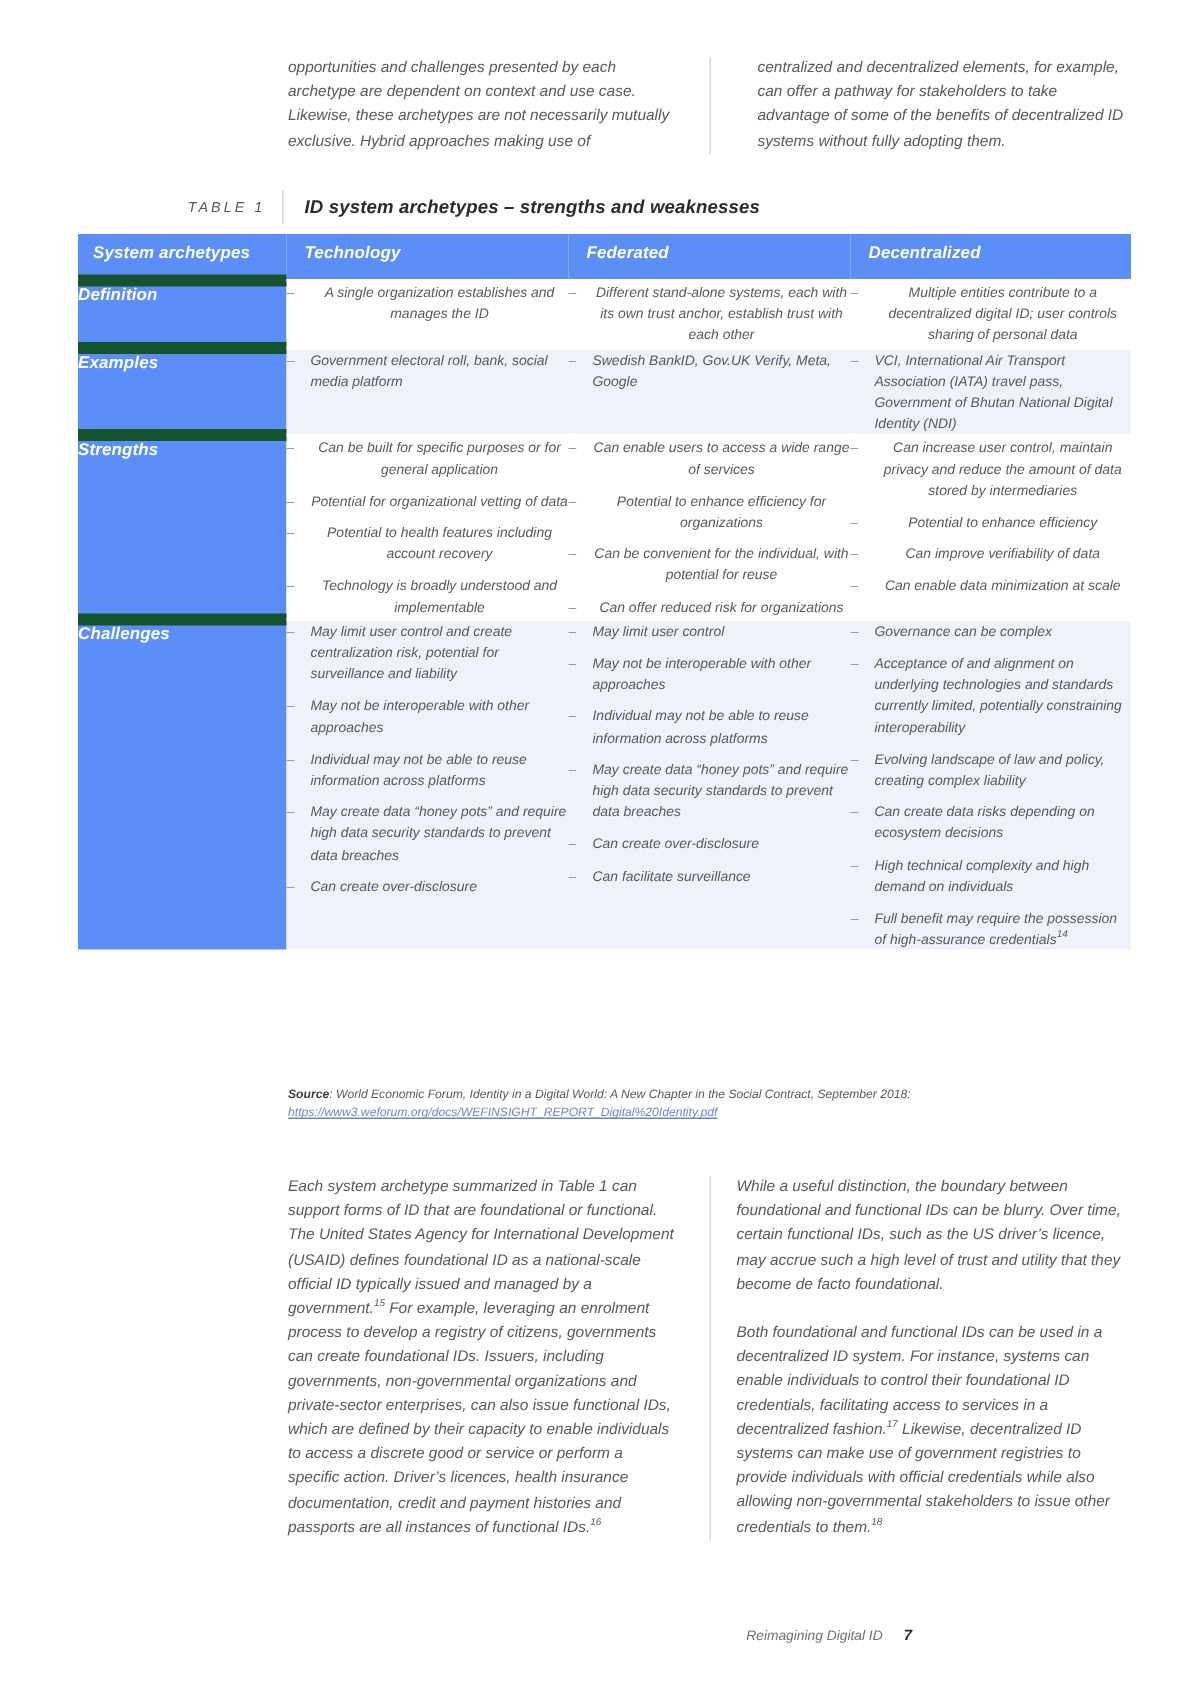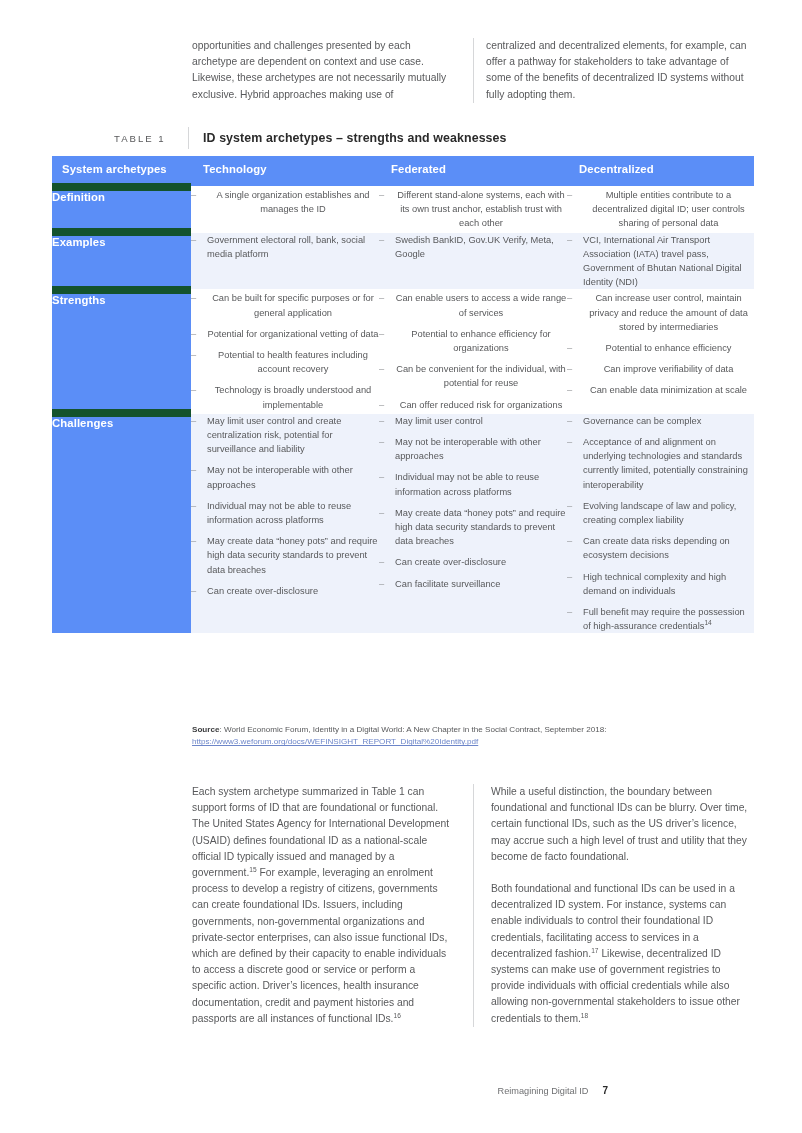--- a/index.html
+++ b/index.html
@@ -14,59 +14,61 @@
     position: relative;
     overflow: hidden;
   }
 
   .page {
     position: absolute;
     inset: 0;
     width: 660px;
     height: 1133px;
     background: #fff;
+    font-style: italic;
   }
 
   
   .intro {
     position: absolute;
     left: 192px;
     top: 38px;
     width: 562px;
     display: flex;
     gap: 0;
   }
   .intro .col {
     width: 281px;
     font-size: 10.3px;
     line-height: 16.2px;
     color: #58595b;
   }
   .intro .col.left { padding-right: 22px; }
   .intro .col.right {
-    padding-left: 12px;
+    padding-left: 31px;
     border-left: 1px solid #d6d7d9;
   }
 
   
   .table-caption {
     position: absolute;
     left: 114px;
     top: 127px;
     width: 640px;
     display: flex;
     align-items: center;
   }
   .table-caption .label {
     width: 74px;
     font-size: 9.6px;
     letter-spacing: 2.0px;
     color: #58595b;
     text-transform: uppercase;
     white-space: nowrap;
+    text-align: center;
   }
   .table-caption .divider {
     width: 1px;
     height: 22px;
     background: #d6d7d9;
     margin-right: 14px;
   }
   .table-caption .title {
     font-size: 12.4px;
     font-weight: bold;

